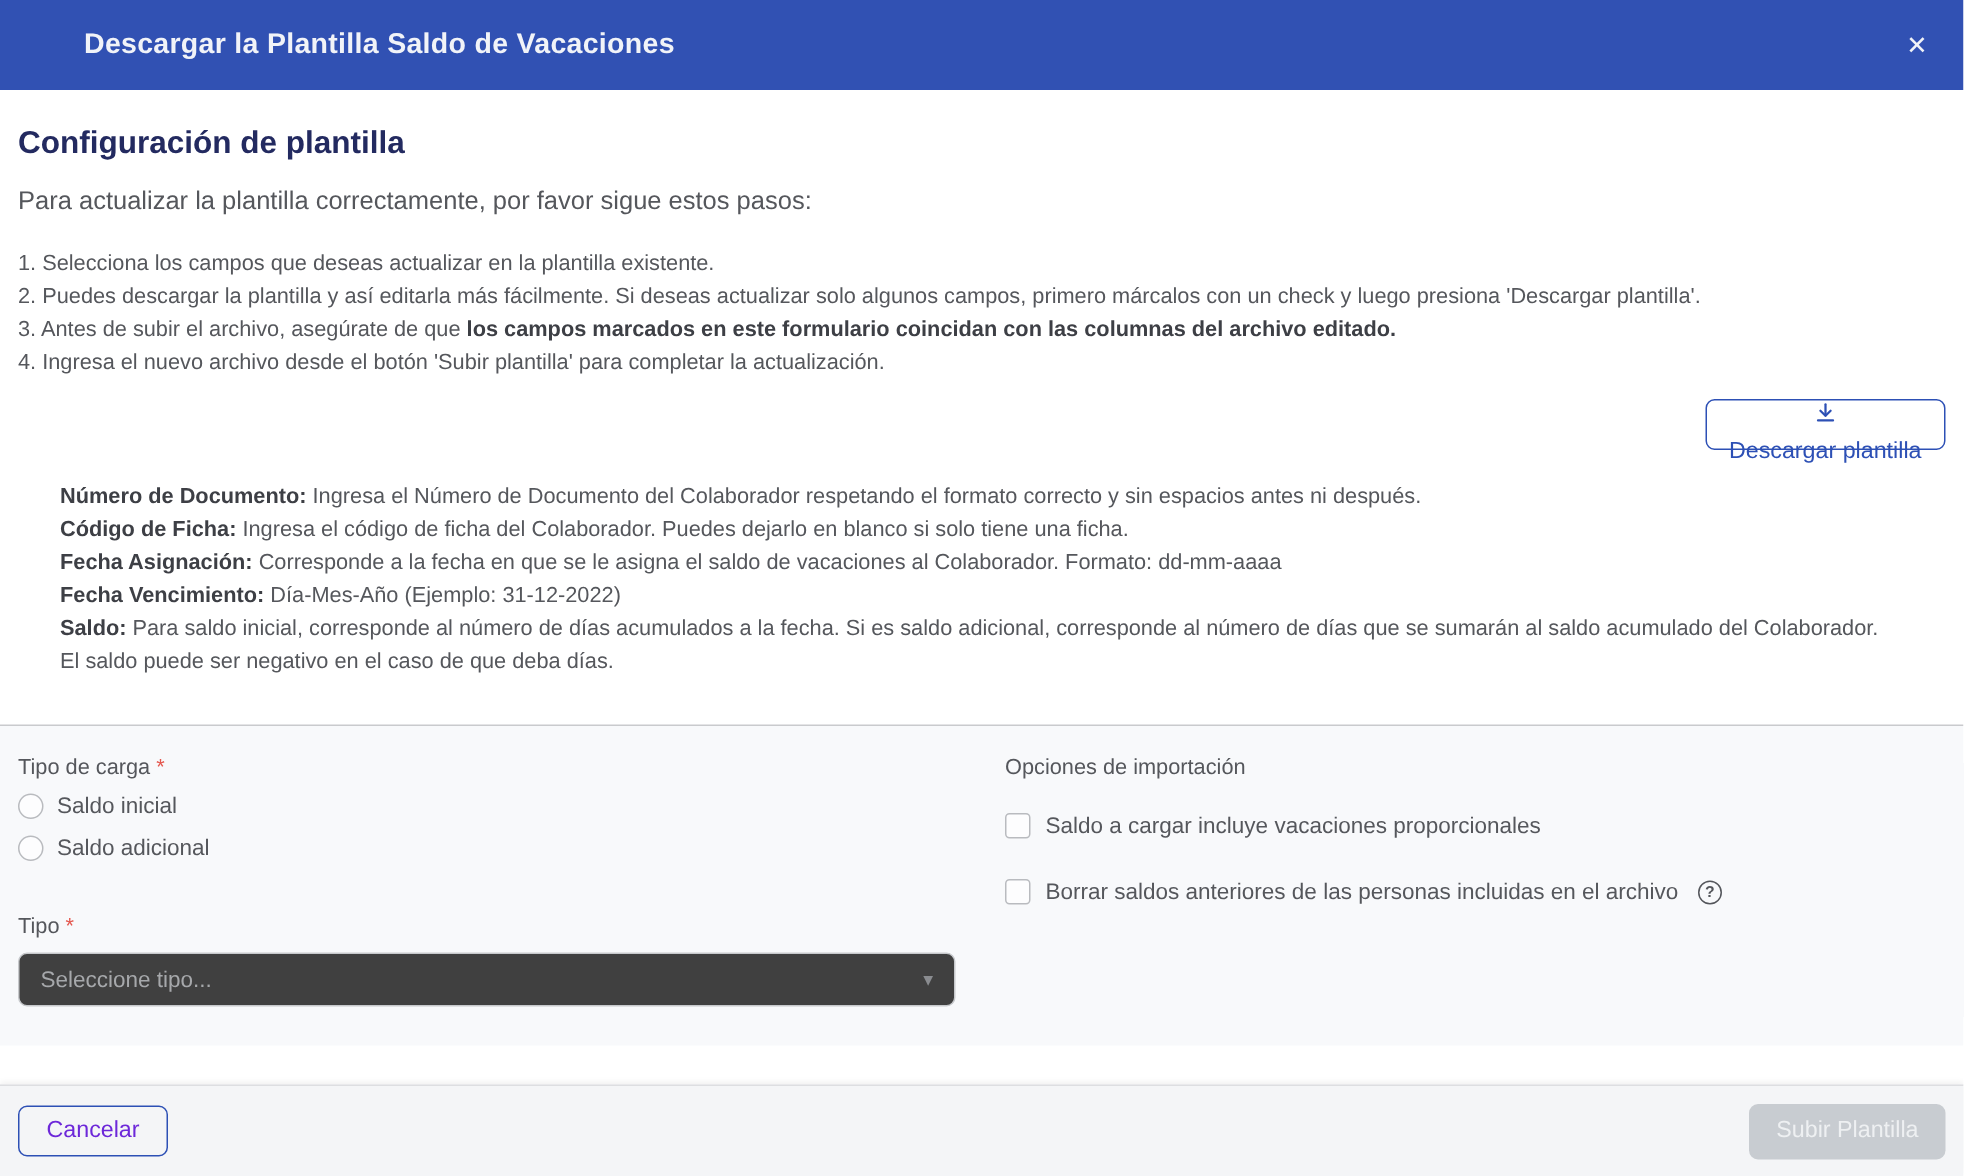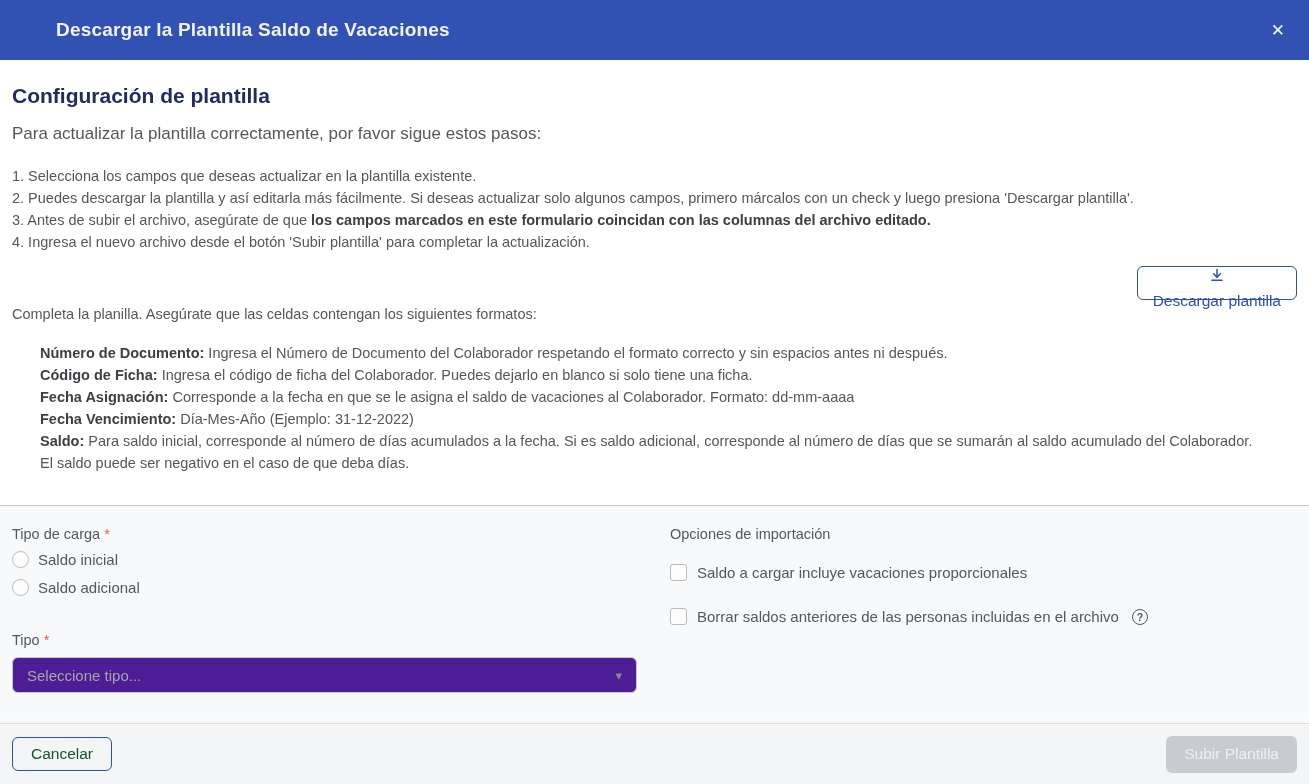--- a/index.html
+++ b/index.html
@@ -134,21 +134,21 @@
   }
   .choice-label { font-size: 15px; color: #55575c; }
 
   .tipo-label { margin-top: 34px; }
   .select-box {
     margin-top: 9px;
     width: 625px;
     height: 36px;
     border: 1px solid #c7c9cc;
     border-radius: 6px;
-    background: #4c1d95;
+    background: #404040;
     display: flex;
     align-items: center;
     justify-content: space-between;
     padding: 0 14px;
     cursor: pointer;
   }
   .select-placeholder { font-size: 15px; color: #a6a8ab; }
   .caret { color: #8a8c90; font-size: 13px; }
 
   .check-row {
@@ -192,21 +192,21 @@
     box-shadow: 0 -2px 4px rgba(0,0,0,0.06);
     display: flex;
     align-items: center;
     justify-content: space-between;
     padding: 0 12px;
   }
   .btn-cancel {
     border: 1px solid #2d50b5;
     border-radius: 6px;
     background: transparent;
-    color: #14532d;
+    color: #6d28d9;
     font-family: inherit;
     font-size: 15.5px;
     padding: 0 18px;
     height: 34px;
     cursor: pointer;
   }
   .btn-submit {
     border: none;
     border-radius: 6px;
     background: #c8ccd1;
@@ -243,21 +243,20 @@
         <svg width="16" height="16" viewBox="0 0 16 16" fill="none" stroke="#2d50b5" stroke-width="1.5" stroke-linecap="round" stroke-linejoin="round">
           <path d="M8 2.5 V10"></path>
           <path d="M4.6 6.8 L8 10.2 L11.4 6.8"></path>
           <path d="M3 13.3 H13"></path>
         </svg>
       </span>
       <span>Descargar plantilla</span>
     </button>
   </div>
 
-  <p class="formats-intro">Completa la planilla. Asegúrate que las celdas contengan los siguientes formatos:</p>
 
   <div class="formats">
     <div class="fmt"><b>Número de Documento:</b><span> Ingresa el Número de Documento del Colaborador respetando el formato correcto y sin espacios antes ni después.</span></div>
     <div class="fmt"><b>Código de Ficha:</b><span> Ingresa el código de ficha del Colaborador. Puedes dejarlo en blanco si solo tiene una ficha.</span></div>
     <div class="fmt"><b>Fecha Asignación:</b><span> Corresponde a la fecha en que se le asigna el saldo de vacaciones al Colaborador. Formato: dd-mm-aaaa</span></div>
     <div class="fmt"><b>Fecha Vencimiento:</b><span> Día-Mes-Año (Ejemplo: 31-12-2022)</span></div>
     <div class="fmt"><b>Saldo:</b><span> Para saldo inicial, corresponde al número de días acumulados a la fecha. Si es saldo adicional, corresponde al número de días que se sumarán al saldo acumulado del Colaborador. El saldo puede ser negativo en el caso de que deba días.</span></div>
   </div>
 </main>
 

